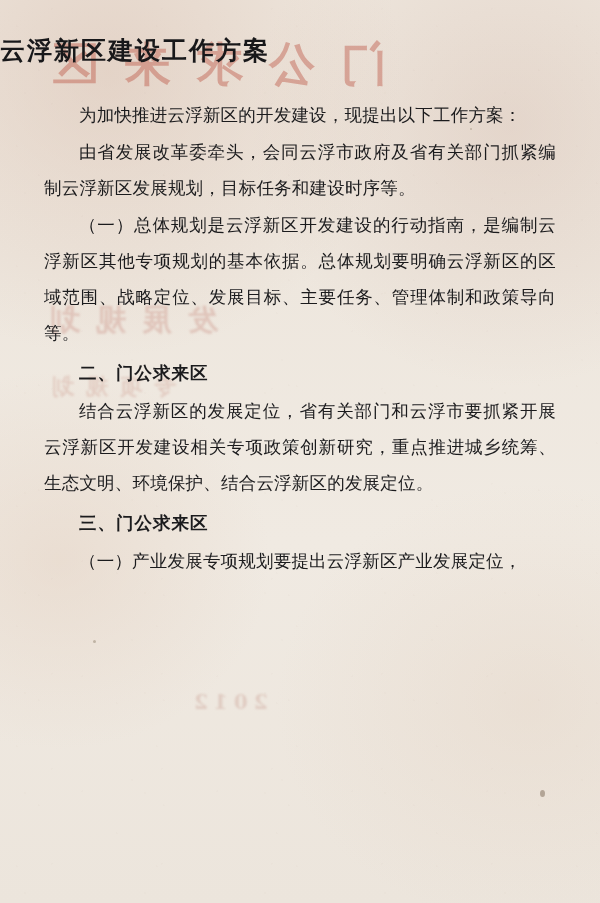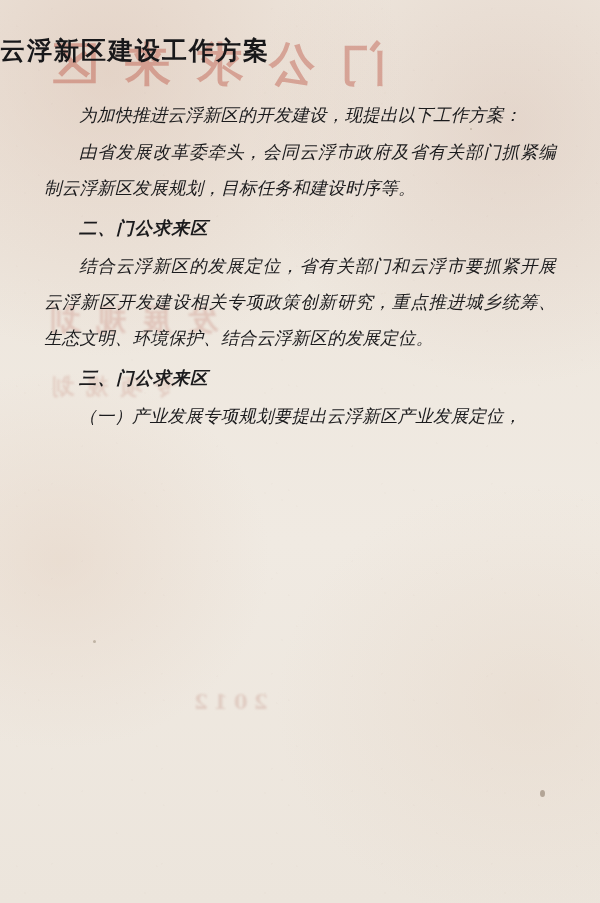--- a/index.html
+++ b/index.html
@@ -111,21 +111,20 @@
     font-family: "DejaVu Serif", "Liberation Serif", serif;
   }
 
   
   #body-text {
     position: relative;
     z-index: 3;
     margin: 0;
     padding: 30px 44px 0 44px;
     color: #1b1b1d;
-    font-style: italic;
   }
   .para {
     margin: 0 0 1px 0;
     font-size: 17.5px;
     line-height: 36px;
     text-indent: 2em;
     text-align: justify;
     text-justify: inter-ideograph;
     letter-spacing: 0.2px;
   }
@@ -152,19 +151,20 @@
 
   <div class="speck" style="left:540px; top:790px; width:5px; height:7px; background:rgba(110,92,70,.45); filter:blur(.6px);"></div>
   <div class="speck" style="left:93px; top:640px; width:3px; height:3px; background:rgba(110,92,70,.35);"></div>
   <div class="speck" style="left:470px; top:128px; width:2px; height:2px; background:rgba(110,92,70,.3);"></div>
 
   <h1 id="doc-title">云浮新区建设工作方案</h1>
 
   <div id="body-text">
     <p class="para">为加快推进云浮新区的开发建设，现提出以下工作方案：</p>
     <p class="para">由省发展改革委牵头，会同云浮市政府及省有关部门抓紧编制云浮新区发展规划，目标任务和建设时序等。</p>
+    <p class="para">（一）总体规划是云浮新区开发建设的行动指南，是编制云浮新区其他专项规划的基本依据。总体规划要明确云浮新区的区域范围、战略定位、发展目标、主要任务、管理体制和政策导向等。</p>
     <p class="heading">二、门公求来区</p>
     <p class="para">结合云浮新区的发展定位，省有关部门和云浮市要抓紧开展云浮新区开发建设相关专项政策创新研究，重点推进城乡统筹、生态文明、环境保护、结合云浮新区的发展定位。</p>
     <p class="heading">三、门公求来区</p>
     <p class="para">（一）产业发展专项规划要提出云浮新区产业发展定位，</p>
   </div>
 
 </div>
 
 </body></html>

